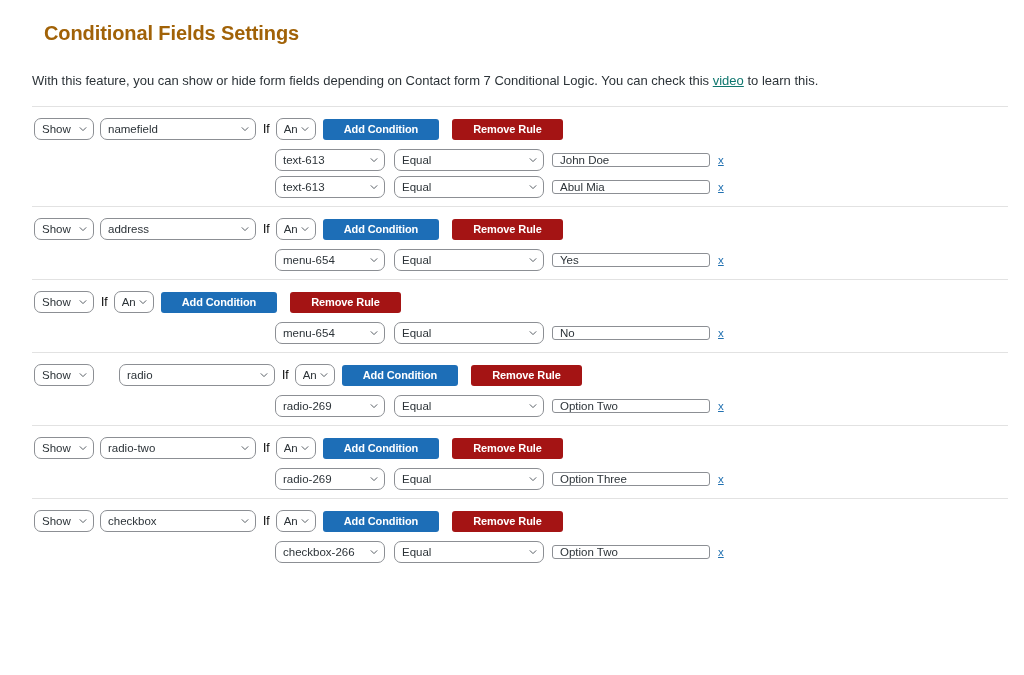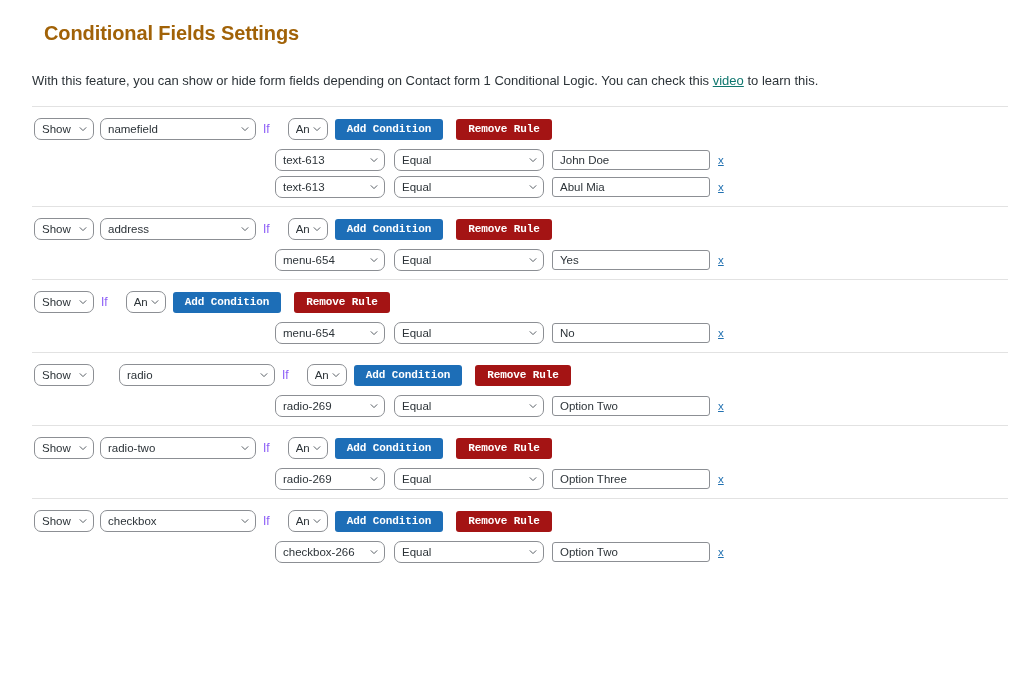--- a/index.html
+++ b/index.html
@@ -98,34 +98,34 @@
     display: block;
   }
   .sel-wrap .caret svg { display: block; }
 
   .sel-action { width: 60px; }
   .sel-field  { width: 156px; }
   .sel-any    { width: 40px; }
 
   .if-label {
     font-size: 12px;
-    color: #8b5cf6;
-    margin: 0 18px 0 7px;
+    color: #000000;
+    margin: 0 6px 0 7px;
     line-height: 22px;
   }
 
   .btn {
     border: none;
     border-radius: 3px;
     color: #ffffff;
-    font-family: Liberation Mono, monospace;
+    font-family: Liberation Sans, sans-serif;
     font-size: 11px;
     font-weight: bold;
     height: 21px;
-    padding: 0 12px;
+    padding: 0 21px;
     cursor: pointer;
     line-height: 21px;
     letter-spacing: -0.1px;
     white-space: nowrap;
   }
   .btn-add {
     background: #1d6eb7;
     margin-left: 7px;
   }
   .btn-remove {
@@ -143,21 +143,21 @@
   }
   .sel-cond-field { width: 110px; }
   .sel-cond-op    { width: 150px; }
 
   .cond-gap1 { width: 9px; }
   .cond-gap2 { width: 8px; }
   .cond-gap3 { width: 8px; }
 
   .cond-value {
     width: 158px;
-    height: 20px;
+    height: 14px;
     border: 1px solid #8c8f94;
     border-radius: 3px;
     background: #ffffff;
     font-family: "Liberation Sans", sans-serif;
     font-size: 11.5px;
     color: #2c3338;
     padding: 0 7px;
     outline: none;
   }
   .cond-delete {
@@ -172,21 +172,21 @@
   .cond-rows .cond-row + .cond-row { margin-top: 3px; }
 </style>
 </head>
 <body>
 
 <div class="page">
 
   <h2 class="page-title">Conditional Fields Settings</h2>
 
   <p class="page-desc">
-    <span>With this feature, you can show or hide form fields depending on Contact form 1 Conditional Logic. You can check this </span><a href="#">video</a><span> to learn this.</span>
+    <span>With this feature, you can show or hide form fields depending on Contact form 7 Conditional Logic. You can check this </span><a href="#">video</a><span> to learn this.</span>
   </p>
 
   <div class="rules" id="rules-container">
   <div class="rule-block">
     <div class="rule-sep"></div>
     <div class="rule-row">
       <span class="sel-wrap">
         <select class="sel sel-action"><option>Show</option><option>Hide</option></select>
         <span class="caret">
           <svg viewBox="0 0 10 10" width="8" height="8">

